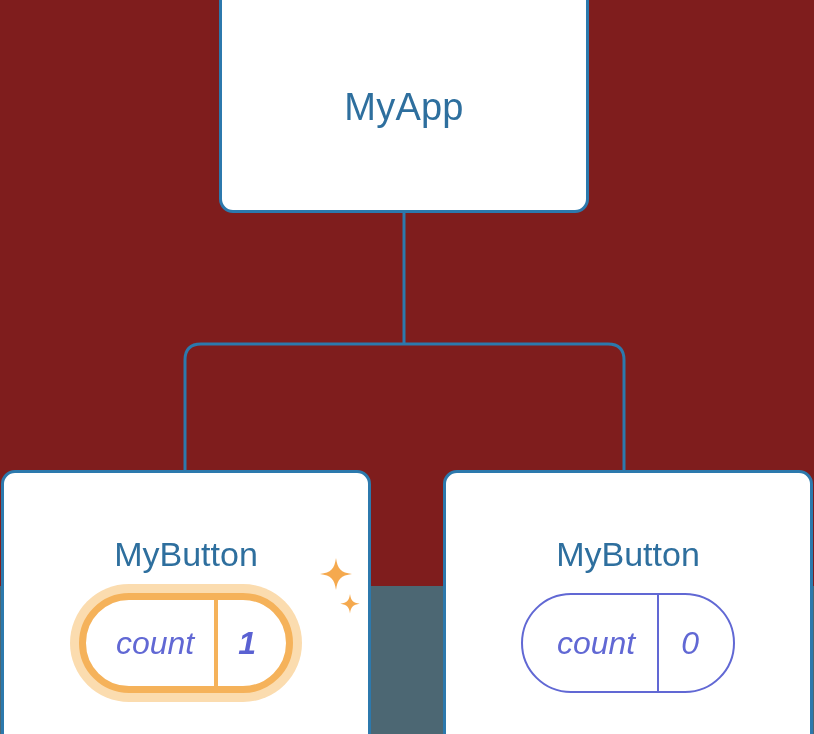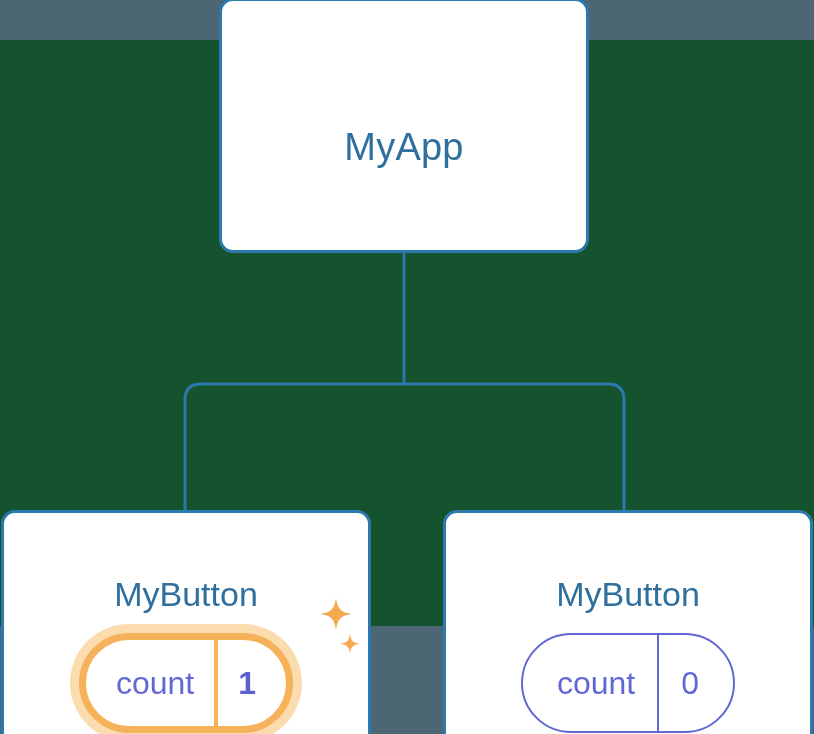--- a/index.html
+++ b/index.html
@@ -11,22 +11,21 @@
     width: 814px;
     height: 734px;
     background: #4c6773;
     font-family: "Liberation Sans", sans-serif;
     overflow: hidden;
   }
   #stage {
     position: relative;
     width: 814px;
     height: 586px;
-    background: #14532d;
-    margin-top: 40px;
+    background: #7f1d1d;
   }
 
   
   #connectors {
     position: absolute;
     left: 0;
     top: 0;
     width: 814px;
     height: 734px;
     z-index: 1;
@@ -107,20 +106,21 @@
     height: 100px;
     box-sizing: border-box;
     border-radius: 50px;
     background: #ffffff;
   }
   .pill-cell {
     display: flex;
     align-items: center;
     justify-content: center;
     box-sizing: border-box;
+    font-style: italic;
   }
   .pill-key   { padding: 0 22px 0 34px; }
   .pill-value { padding: 0 34px 0 22px; }
 
   .pill-key-text {
     font-size: 32px;
     font-weight: 400;
     line-height: 1;
     color: #6168d4;
     white-space: nowrap;

